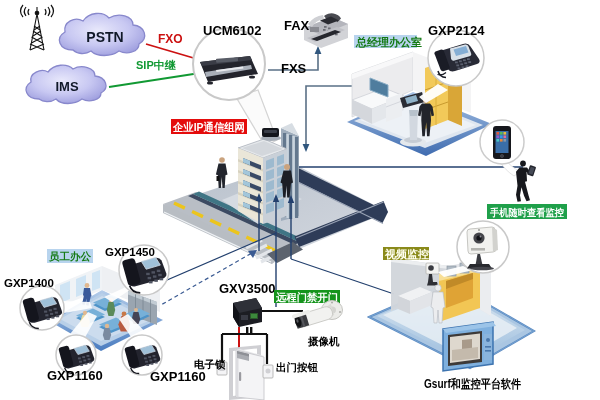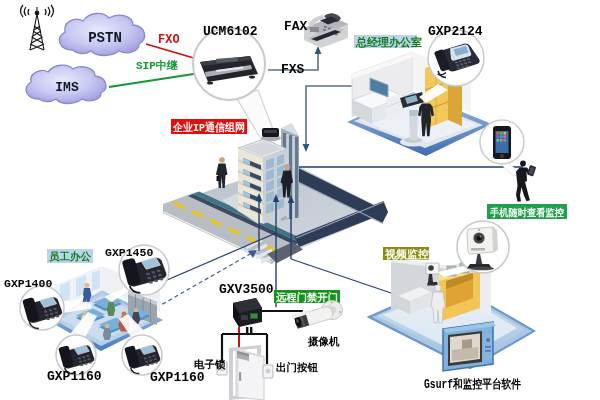--- a/index.html
+++ b/index.html
@@ -1,16 +1,16 @@
 <!DOCTYPE html>
 <html><head>
 <meta charset="utf-8">
 <style>
 html,body{margin:0;padding:0;background:#fff;}
-#wrap{width:600px;height:400px;position:relative;overflow:hidden;font-family:Liberation Mono, monospace;}
+#wrap{width:600px;height:400px;position:relative;overflow:hidden;font-family:Liberation Sans, sans-serif;}
 </style>
 </head>
 <body>
 <div id="wrap">
 <svg width="600" height="400" viewBox="0 0 600 400">
 <defs>
 <radialGradient id="cloudg" cx="45%" cy="40%" r="65%">
   <stop offset="0%" stop-color="#e8e8fb"></stop>
   <stop offset="55%" stop-color="#c8c8f2"></stop>
   <stop offset="100%" stop-color="#9e9ede"></stop>

